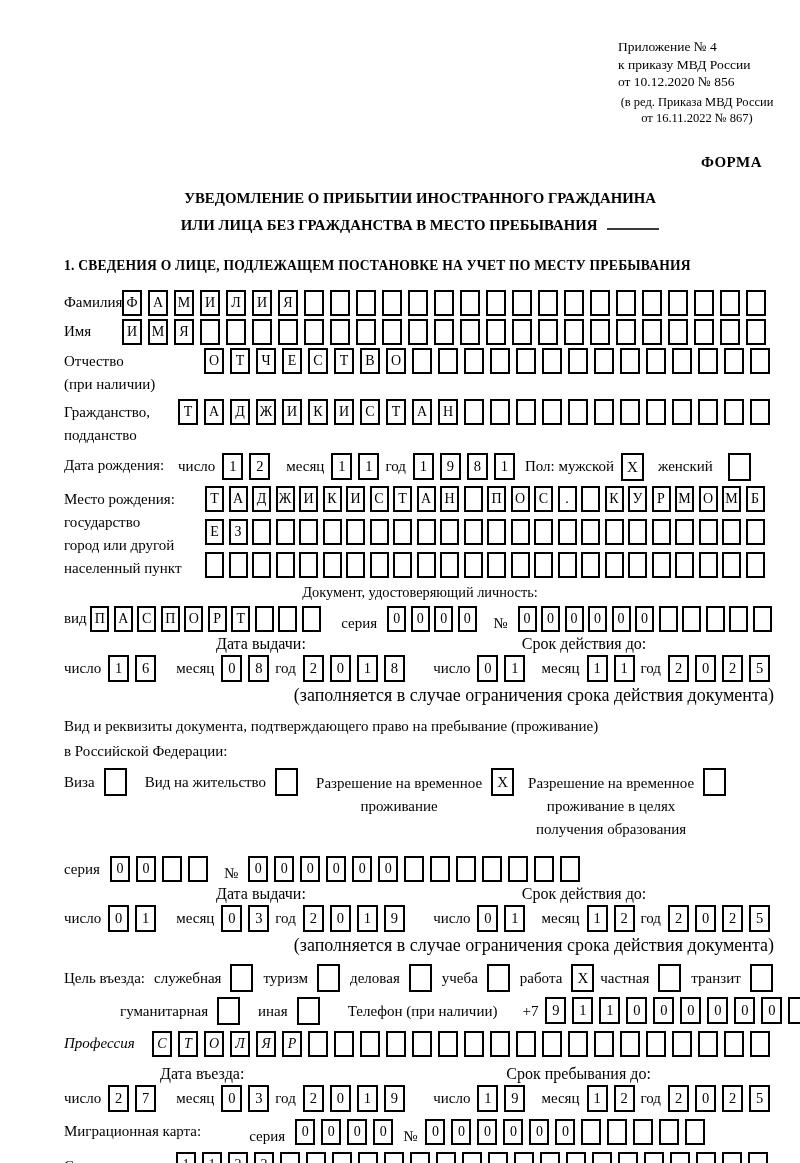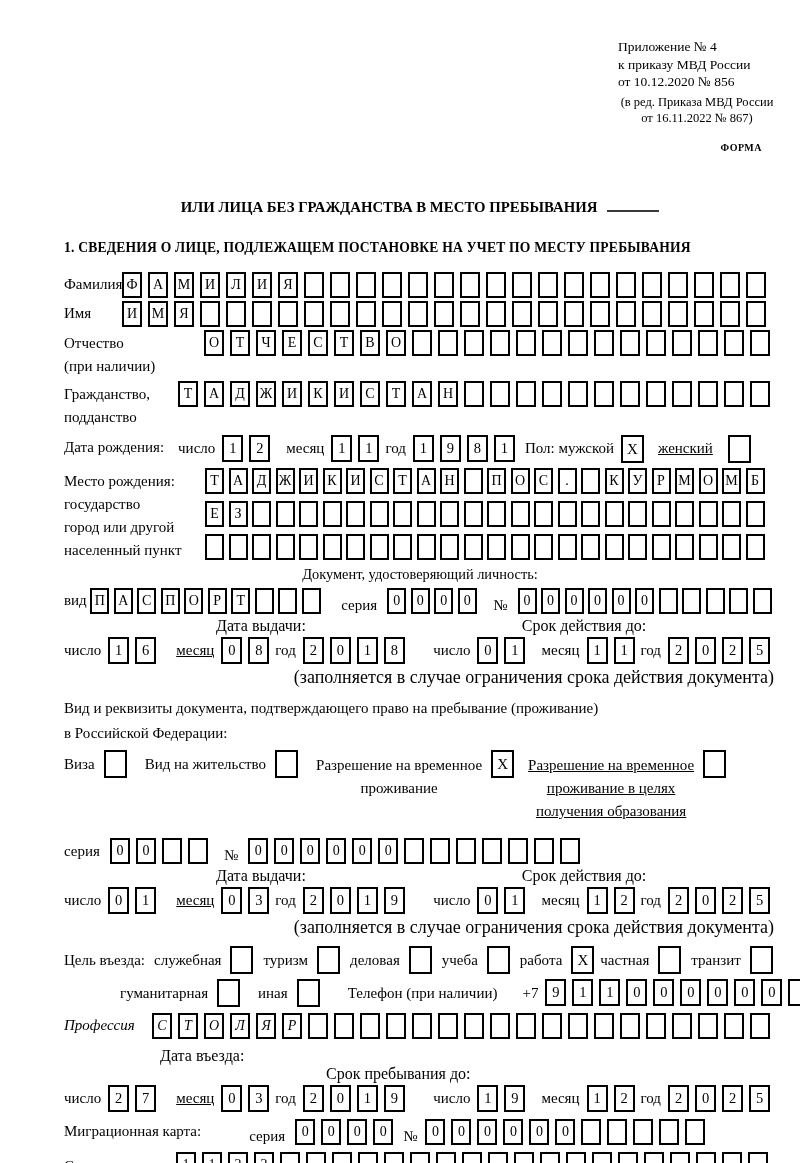--- a/index.html
+++ b/index.html
@@ -8,21 +8,21 @@
     width:800px; height:1163px; overflow:hidden;
     font-family:"Liberation Serif","DejaVu Serif",serif;
     color:#000;
   }
   .page { width:800px; height:1163px; padding:38px 24px 0 64px; }
 
   
   .appendix { margin-left:554px; font-size:13.5px; line-height:1.3;font-family:Liberation Serif, serif; }
   .appendix .amend { font-size:12.5px;text-align:center; }
   .appendix .amend.first { margin-top:3px; }
-  .forma { text-align:right; margin:16px 14px 0 0; font-weight:bold; font-size:10px; letter-spacing:0.5px; }
+  .forma { text-align:right; margin:28px 14px 0 0; font-weight:bold; font-size:15px; letter-spacing:0.5px; }
 
   .title { text-align:center; font-weight:bold; font-size:14.8px; line-height:1.8; margin-top:14px; }
   .uline { display:inline-block; width:52px; border-bottom:2px solid #3a3a3a; margin-left:10px; }
 
   .sec { font-weight:bold; font-size:13.6px; margin:20px 0 16px 0; letter-spacing:0.2px; }
 
   
   .frow { display:flex; align-items:flex-start; margin-bottom:3px; font-size:15px; }
   .lbl { padding-top:4px; white-space:nowrap; }
   .lblcol { line-height:23px; padding-top:2px; }
@@ -39,21 +39,21 @@
   .date .box  { width:21px; height:27px; margin-right:6px; font-size:14.5px; line-height:23px; }
   .chk .box   { width:23px; height:28px; margin-right:0; font-size:15px; line-height:24px; }
 
   .mrow { margin-bottom:7px; }
 
   
   .dh { display:flex; font-size:16px; margin:3px 0 2px 0; }
   .dh .a1 { margin-left:152px; } .dh .a2 { margin-left:216px; }
   .dh .b1 { margin-left:96px; }  .dh .b2 { margin-left:262px; }
   .dlbl { padding-top:5px; margin:0 7px 0 0; white-space:nowrap; }
-  .ml10 { margin-left:10px; } .ml14 { margin-left:14px;text-decoration:underline; } .ml18 { margin-left:18px; } .gap66 { display:inline-block; width:66px; }
+  .ml10 { margin-left:10px; } .ml14 { margin-left:14px; } .ml18 { margin-left:18px; } .gap66 { display:inline-block; width:66px; }
 
   .note { text-align:right; font-size:18px; margin:3px 2px 8px 0; }
   .para { font-size:15px; line-height:1.65; margin:2px 0 4px 0; }
 
   .permits { display:flex; align-items:flex-start; margin:3px 0 14px 0; font-size:15px; }
   .plbl  { padding-top:6px; margin-right:9px; white-space:nowrap; }
   .plbl2 { text-align:center; line-height:1.55; margin-right:9px; padding-top:4px; }
 
   .dochead { text-align:center; font-weight:normal; font-size:14.4px; margin:4px 0 5px 0; }
 
@@ -68,21 +68,21 @@
     <div>Приложение № 4</div>
     <div>к приказу МВД России</div>
     <div>от 10.12.2020 № 856</div>
     <div class="amend first">(в ред. Приказа МВД России</div>
     <div class="amend">от 16.11.2022 № 867)</div>
   </div>
 
   <div class="forma">ФОРМА</div>
 
   <div class="title">
-    <br>
+    <span>УВЕДОМЛЕНИЕ О ПРИБЫТИИ ИНОСТРАННОГО ГРАЖДАНИНА</span><br>
     <span>ИЛИ ЛИЦА БЕЗ ГРАЖДАНСТВА В МЕСТО ПРЕБЫВАНИЯ</span><span class="uline"></span>
   </div>
 
   <div class="sec">1. СВЕДЕНИЯ О ЛИЦЕ, ПОДЛЕЖАЩЕМ ПОСТАНОВКЕ НА УЧЕТ ПО МЕСТУ ПРЕБЫВАНИЯ</div>
 
   <div class="frow">
     <div class="lbl w58">Фамилия</div>
     <div class="cells"><span class="box">Ф</span><span class="box">А</span><span class="box">М</span><span class="box">И</span><span class="box">Л</span><span class="box">И</span><span class="box">Я</span><span class="box"></span><span class="box"></span><span class="box"></span><span class="box"></span><span class="box"></span><span class="box"></span><span class="box"></span><span class="box"></span><span class="box"></span><span class="box"></span><span class="box"></span><span class="box"></span><span class="box"></span><span class="box"></span><span class="box"></span><span class="box"></span><span class="box"></span><span class="box"></span></div>
   </div>
 
@@ -244,21 +244,21 @@
     <span class="plbl" style="margin-left:28px;">Телефон (при наличии)</span>
     <span class="dlbl" style="margin-left:16px; padding-top:6px;">+7</span>
     <span class="cells date"><span class="box">9</span><span class="box">1</span><span class="box">1</span><span class="box">0</span><span class="box">0</span><span class="box">0</span><span class="box">0</span><span class="box">0</span><span class="box">0</span><span class="box"></span></span>
   </div>
 
   <div class="frow" style="margin-top:6px;font-style:italic;">
     <span class="lbl w91">Профессия</span>
     <span class="cells"><span class="box">С</span><span class="box">Т</span><span class="box">О</span><span class="box">Л</span><span class="box">Я</span><span class="box">Р</span><span class="box"></span><span class="box"></span><span class="box"></span><span class="box"></span><span class="box"></span><span class="box"></span><span class="box"></span><span class="box"></span><span class="box"></span><span class="box"></span><span class="box"></span><span class="box"></span><span class="box"></span><span class="box"></span><span class="box"></span><span class="box"></span><span class="box"></span><span class="box"></span></span>
   </div>
 
-  <div class="dh" style="margin-top:8px;flex-direction:column;">
+  <div class="dh" style="margin-top:8px;">
     <span class="b1">Дата въезда:</span>
     <span class="b2">Срок пребывания до:</span>
   </div>
   <div class="frow">
     <span class="dlbl">число</span>
     <span class="cells date"><span class="box">2</span><span class="box">7</span></span>
     <span class="dlbl ml14">месяц</span>
     <span class="cells date"><span class="box">0</span><span class="box">3</span></span>
     <span class="dlbl">год</span>
     <span class="cells date"><span class="box">2</span><span class="box">0</span><span class="box">1</span><span class="box">9</span></span>

